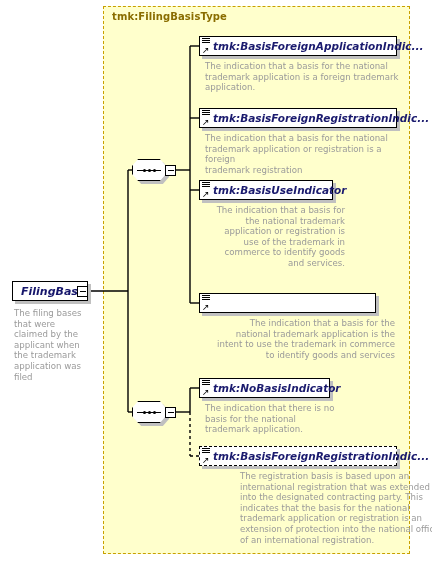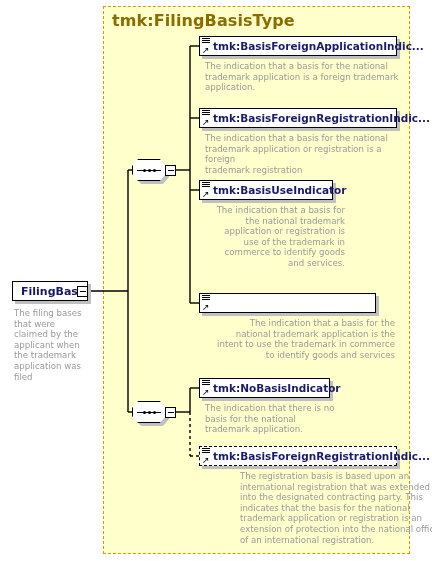--- a/index.html
+++ b/index.html
@@ -23,21 +23,21 @@
     width: 307px;
     height: 548px;
     background: #ffffcc;
     border: 1px dashed #c8a000;
     box-sizing: border-box;
   }
   #type-label {
     position: absolute;
     left: 112px;
     top: 11px;
-    font-size: 16px;
+    font-size: 10px;
     font-weight: bold;
     color: #8a6d00;
     letter-spacing: 0.1px;
   }
 
   
   #wires {
     position: absolute;
     left: 0;
     top: 0;
@@ -61,20 +61,21 @@
     border: 1.6px dashed #000000;
   }
   .el-name {
     font-size: 10.5px;
     font-weight: bold;
     color: #1a1a6e;
     white-space: nowrap;
     padding-left: 13px;
     padding-right: 6px;
     line-height: 1;
+    font-style: italic;
   }
   .el-name.root {
     color: #16166b;
     padding-left: 8px;
     padding-right: 9px;
     font-size: 11px;
   }
 
   
   .glyph-lines {

